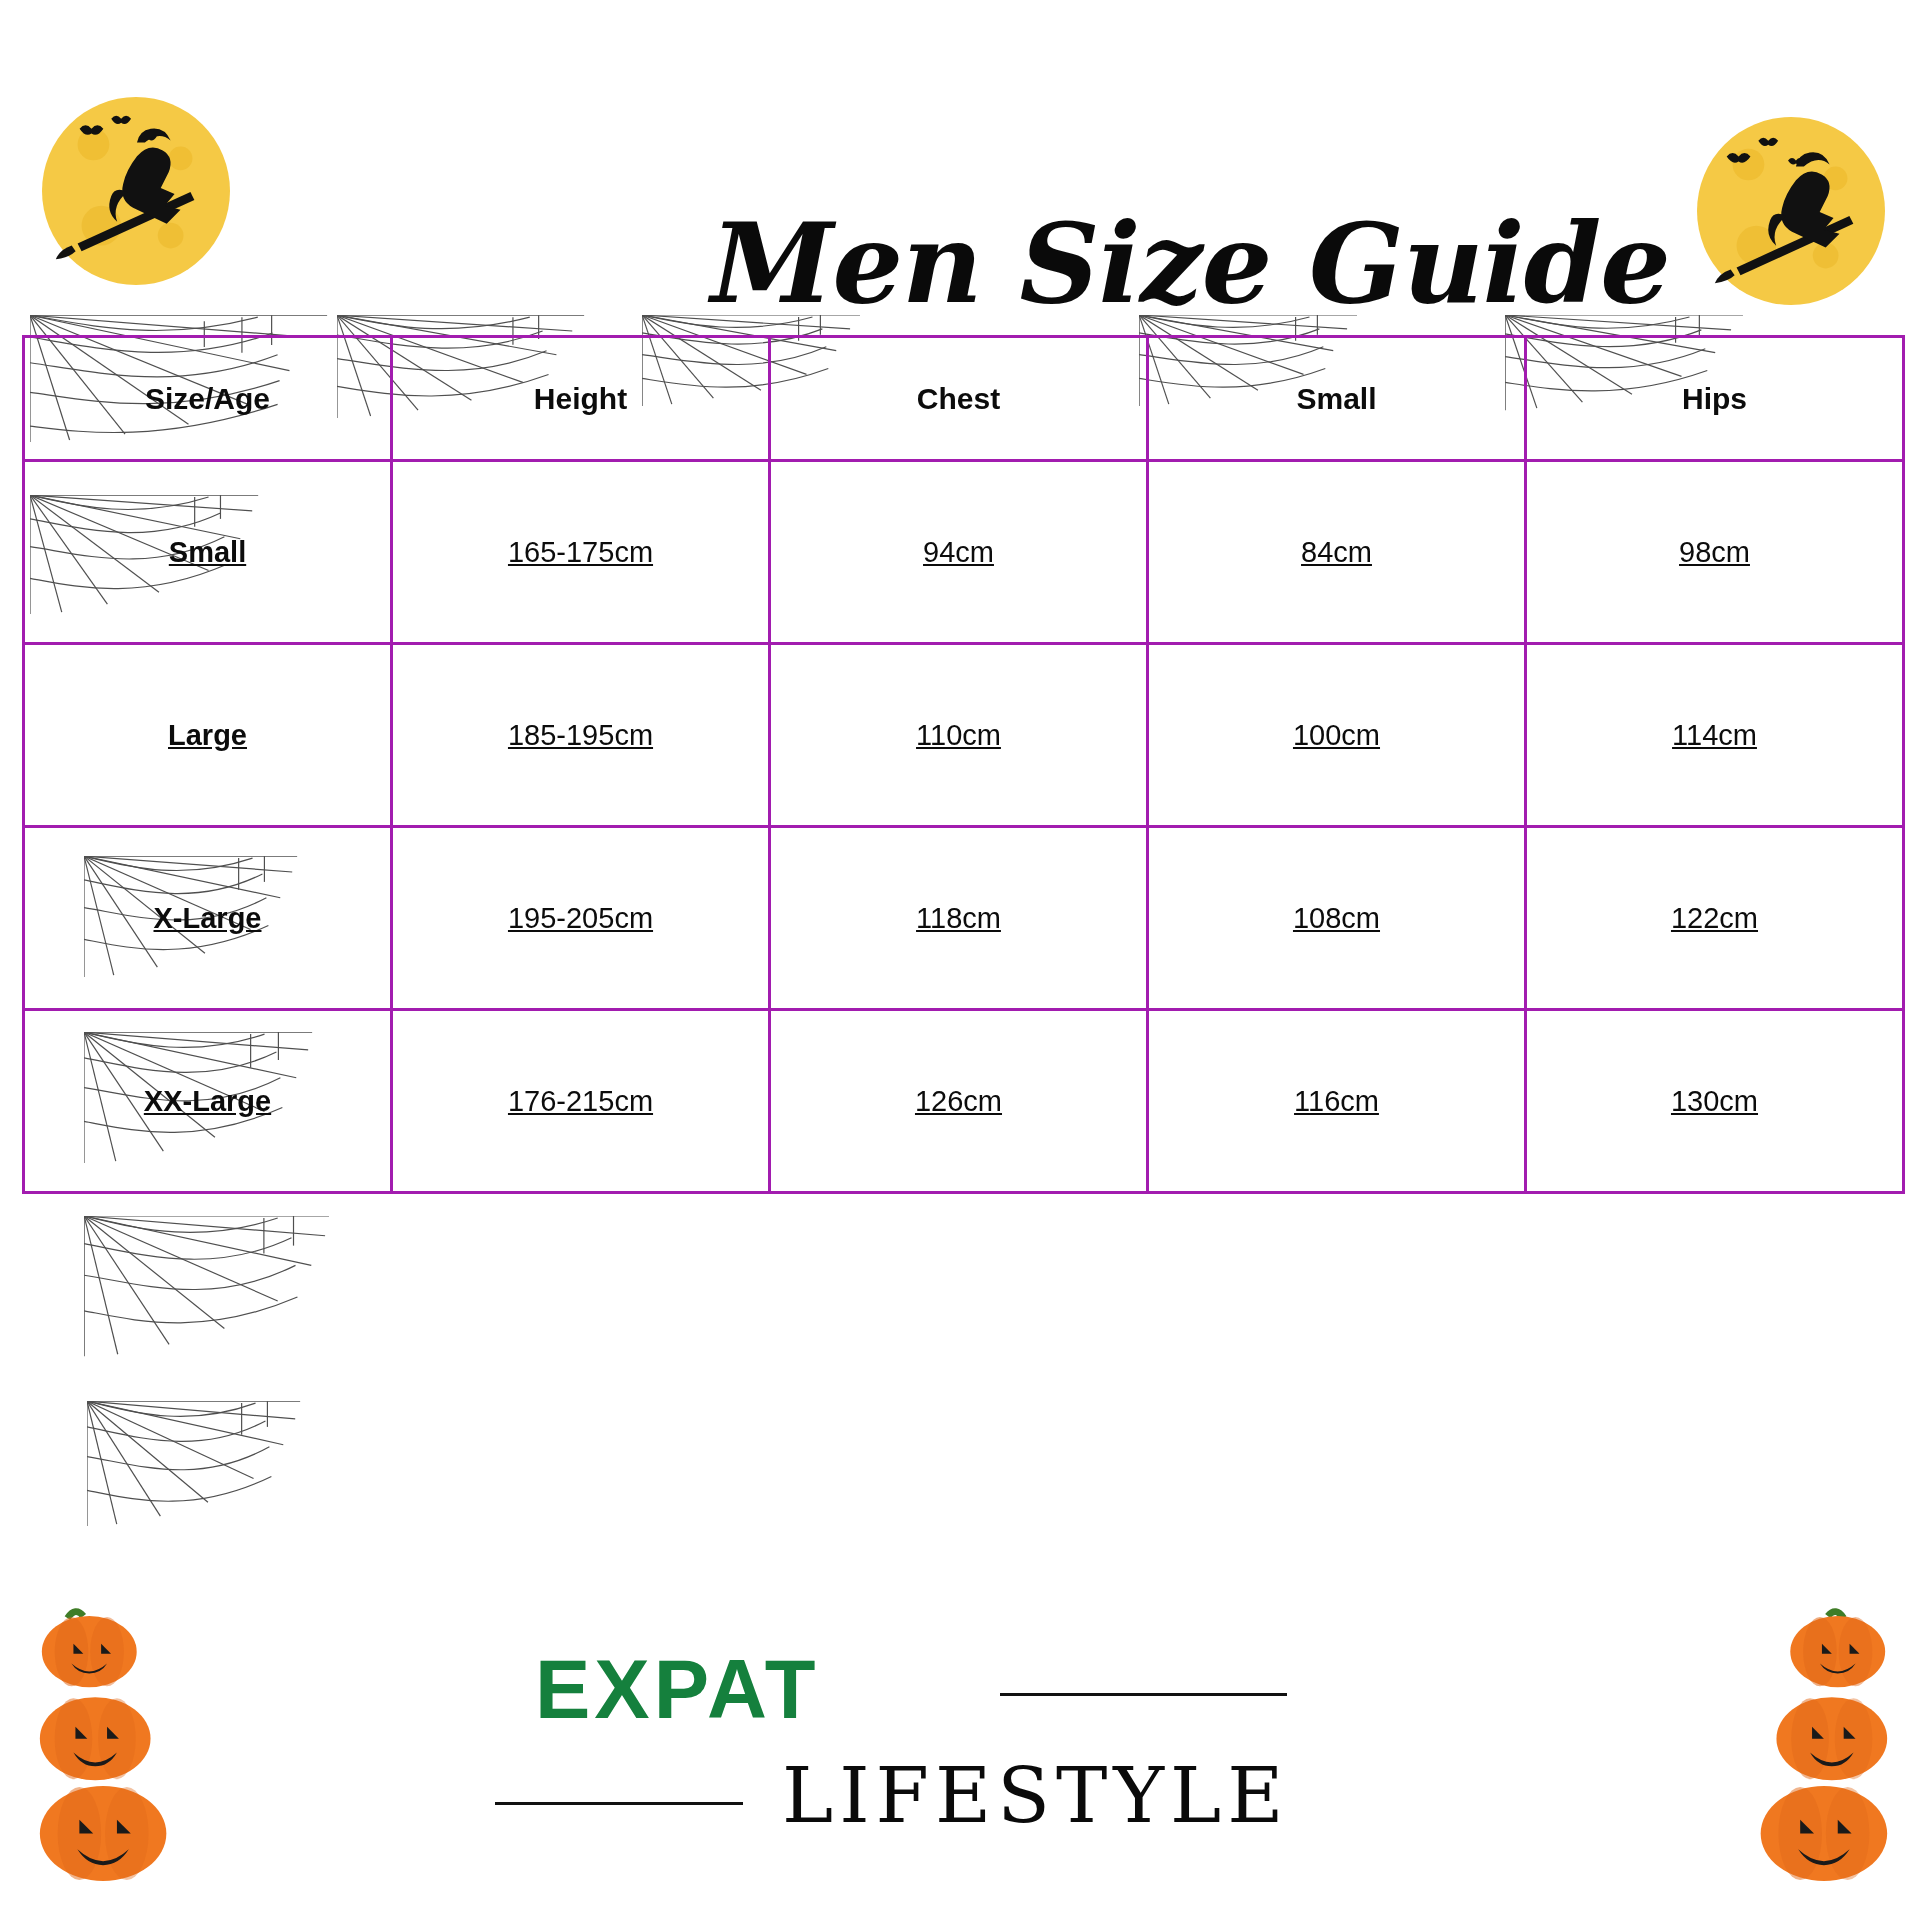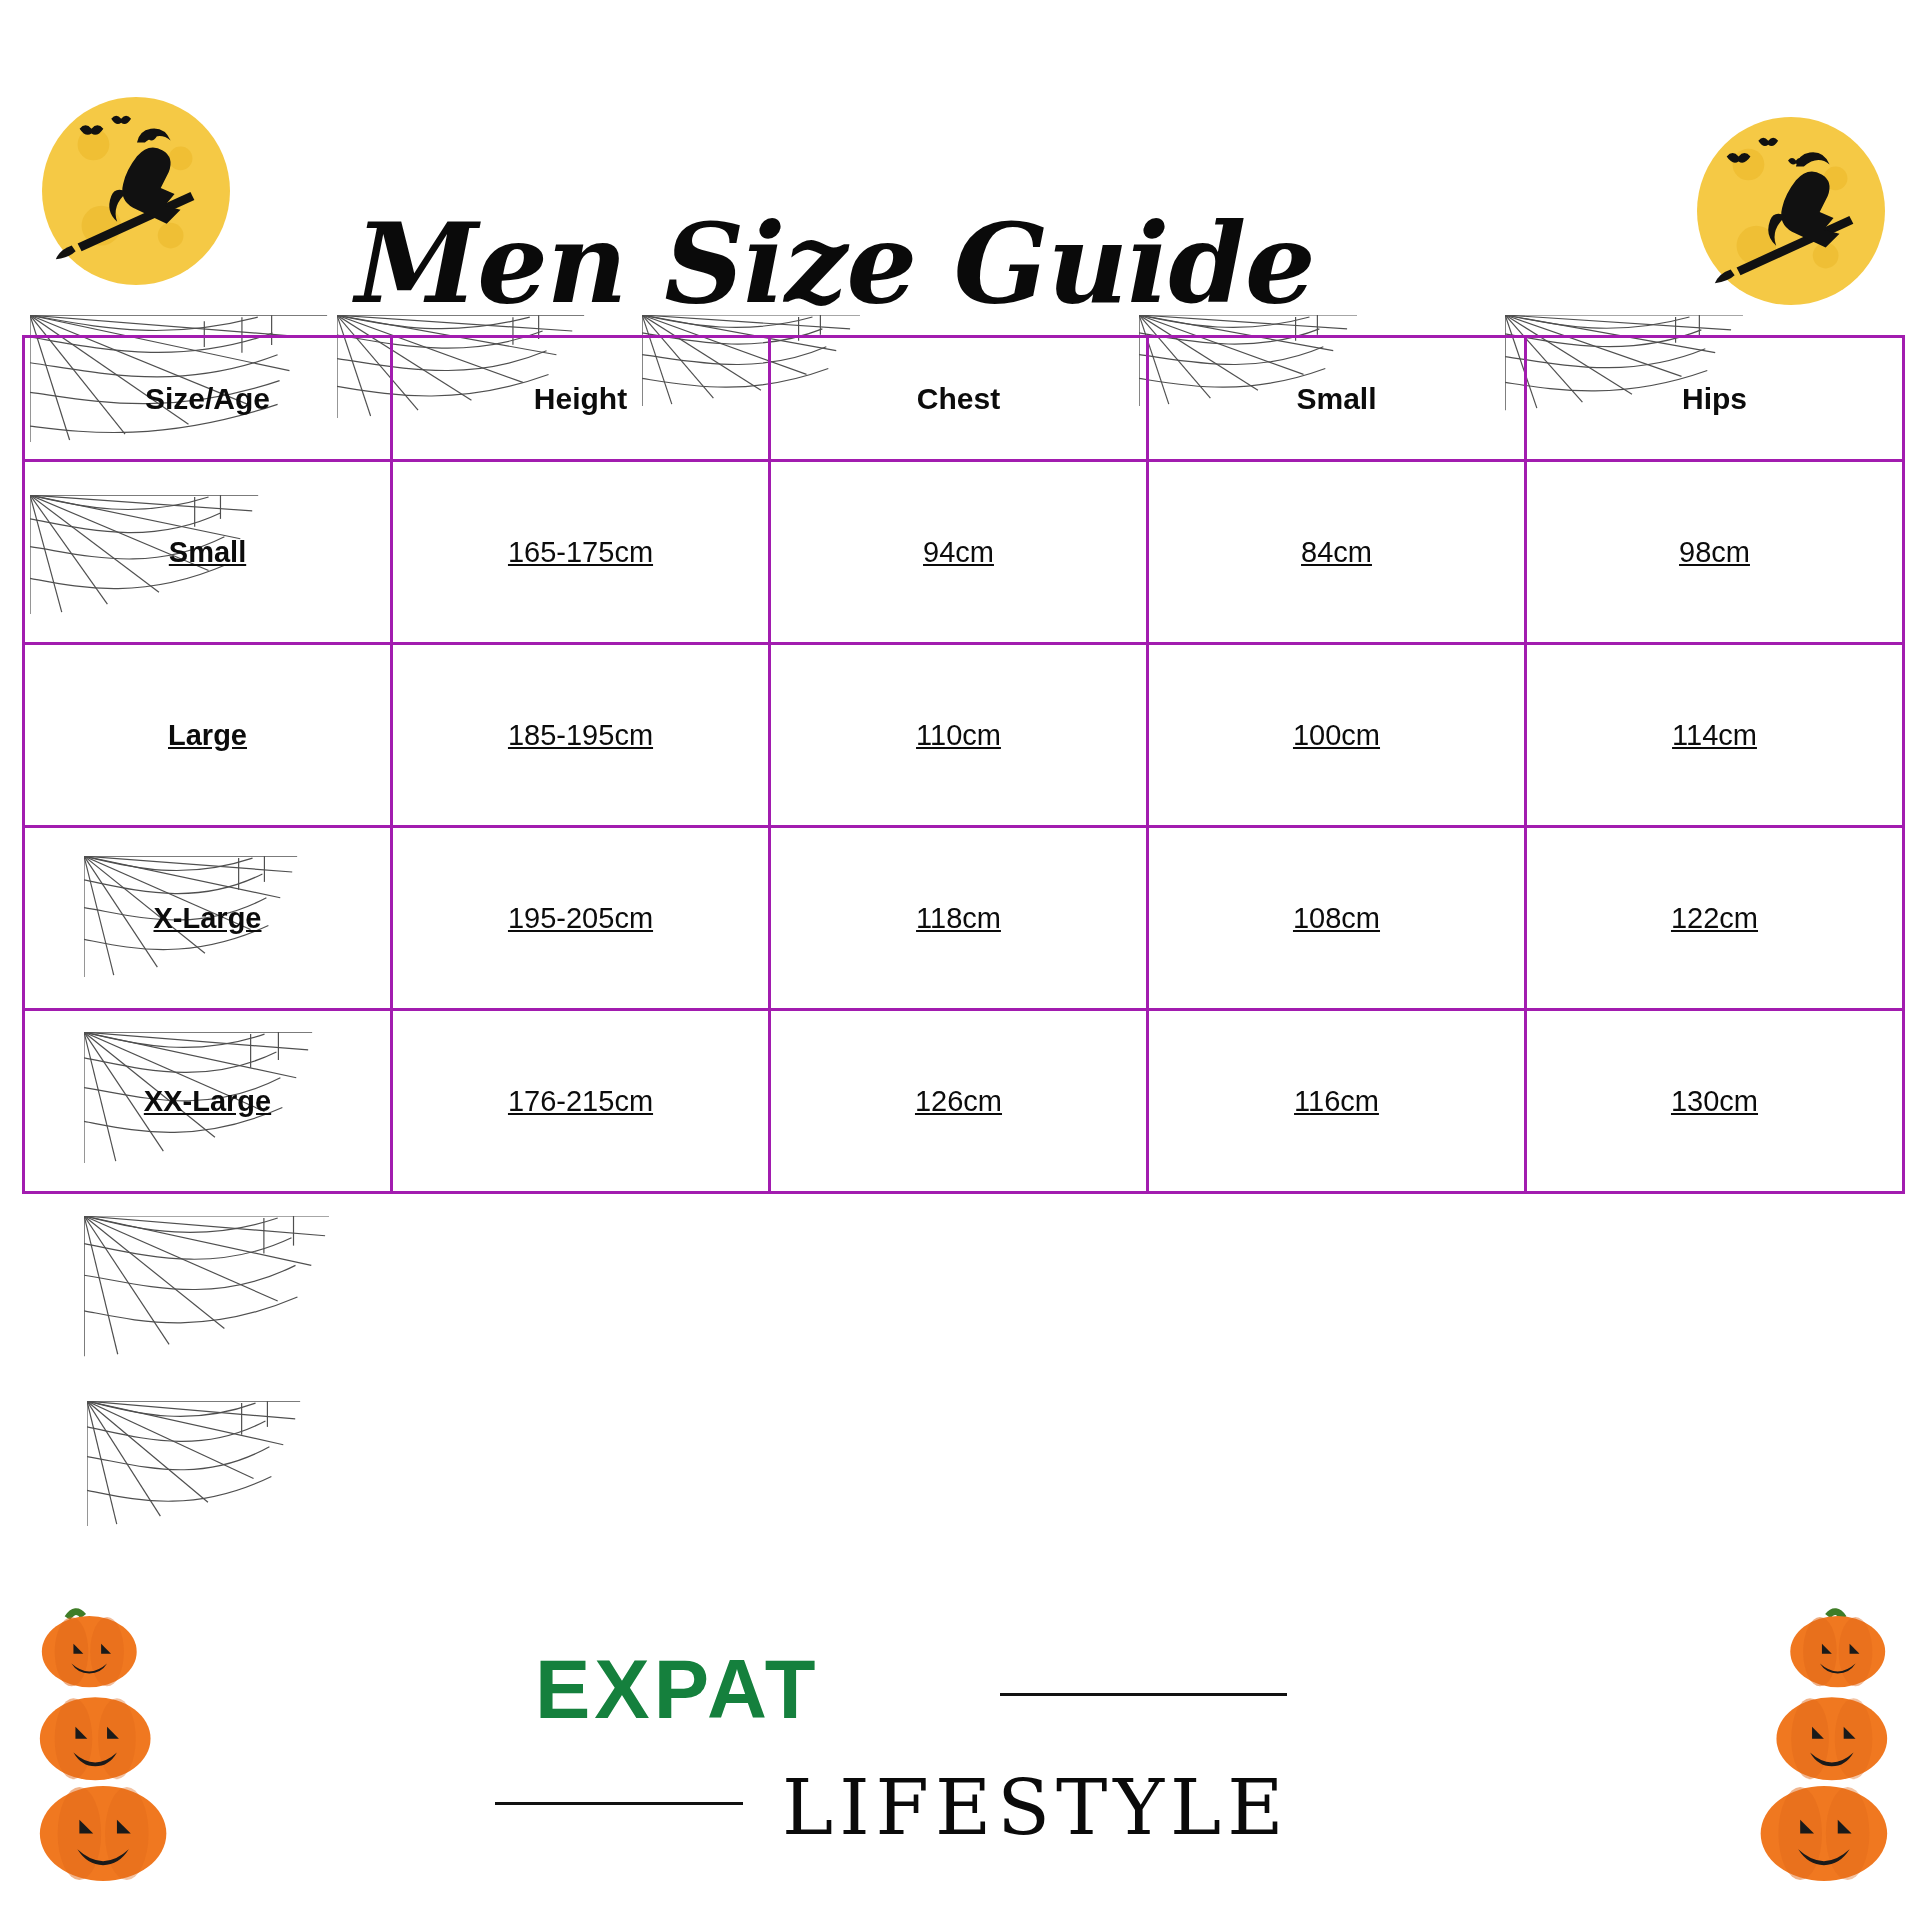--- a/index.html
+++ b/index.html
@@ -21,21 +21,21 @@
     top: 0;
     left: 0;
     width: 1927px;
     height: 322px;
   }
   .page-title {
     position: absolute;
     left: 0;
     top: 134px;
     width: 1670px;
-    text-align: center;
+    text-align: right;
     font-family: "DejaVu Serif", serif;
     font-style: italic;
     font-weight: bold;
     font-size: 111px;
     letter-spacing: -1px;
     color: #0a0a0a;
     line-height: 1;
   }
 
   .witch-badge {
@@ -125,21 +125,20 @@
   }
   .logo-lifestyle {
     position: absolute;
     left: 782px;
     top: 119px;
     font-family: "DejaVu Serif", serif;
     font-weight: normal;
     font-size: 77px;
     letter-spacing: 6px;
     color: #0a0a0a;
-    margin-top: 12px;
   }
 
   .pumpkin-stack {
     position: absolute;
     width: 168px;
     height: 297px;
   }
   .pumpkin-stack.left  { left: 28px;  top: 1604px; }
   .pumpkin-stack.right { right: 28px; top: 1604px; }
 </style>

